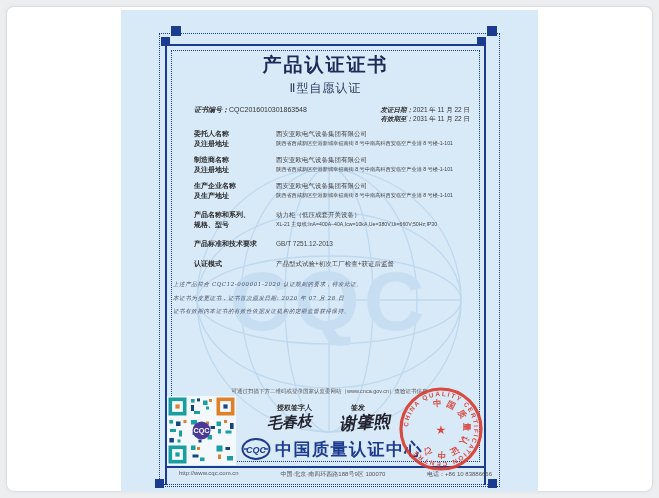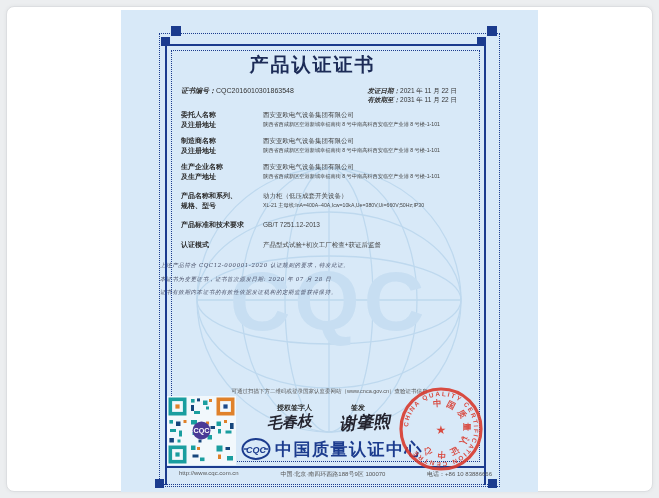--- a/index.html
+++ b/index.html
@@ -21,21 +21,21 @@
   .wm{position:absolute;left:58px;top:140px;z-index:0;opacity:.95;}
   
   .outer-dotted{position:absolute;left:38px;top:23px;width:339px;height:452px;
     border:1px dotted #1b3b8e;z-index:1;}
   .frame{position:absolute;left:44px;top:34px;width:321px;height:424px;
     border:2px solid #1b3b8e;box-sizing:border-box;z-index:1;}
   .frame-inner{position:absolute;inset:4px;border:1px dotted #1b3b8e;}
   .sq{position:absolute;background:#1b3b8e;z-index:2;}
   .side-ext{position:absolute;width:2px;height:17px;background:#1b3b8e;z-index:1;}
   
-  .content{position:absolute;left:31px;top:34px;width:321px;z-index:2;color:#333;}
+  .content{position:absolute;left:44px;top:34px;width:321px;z-index:2;color:#333;}
   .title{margin-top:8px;text-align:center;font-size:19px;font-weight:bold;
     letter-spacing:2px;color:#1c2b57;}
   .subtitle{margin-top:2px;text-align:center;font-size:12px;color:#2a3a60;letter-spacing:1px;}
   .meta-row{margin:8px 0 0 0;padding:0 16px 0 29px;display:flex;justify-content:space-between;}
   .meta-left{font-size:7px;line-height:9px;}
   .meta-left b{font-style:italic;}
   .meta-right{font-size:6.5px;line-height:9px;text-align:left;}
   .meta-right b{font-style:italic;}
   .fields{margin-top:6px;padding-left:29px;}
   .field{display:flex;margin-bottom:7px;}
@@ -90,20 +90,21 @@
 
   <div class="sq" style="left:50px;top:16px;width:10px;height:10px;"></div>
   <div class="sq" style="left:40px;top:27px;width:9px;height:9px;"></div>
   <div class="sq" style="left:366px;top:16px;width:10px;height:10px;"></div>
   <div class="sq" style="left:356px;top:27px;width:9px;height:9px;"></div>
   <div class="sq" style="left:34px;top:469px;width:9px;height:9px;"></div>
   <div class="sq" style="left:367px;top:469px;width:9px;height:9px;"></div>
 
   <div class="content">
     <div class="title">产品认证证书</div>
+    <div class="subtitle">Ⅱ型自愿认证</div>
 
     <div class="meta-row">
       <div class="meta-left">
         <b>证书编号：</b><span>CQC2016010301863548</span>
       </div>
       <div class="meta-right">
         <div><b>发证日期：</b><span>2021 年 11 月 22 日</span></div>
         <div><b>有效期至：</b><span>2031 年 11 月 22 日</span></div>
       </div>
     </div>

